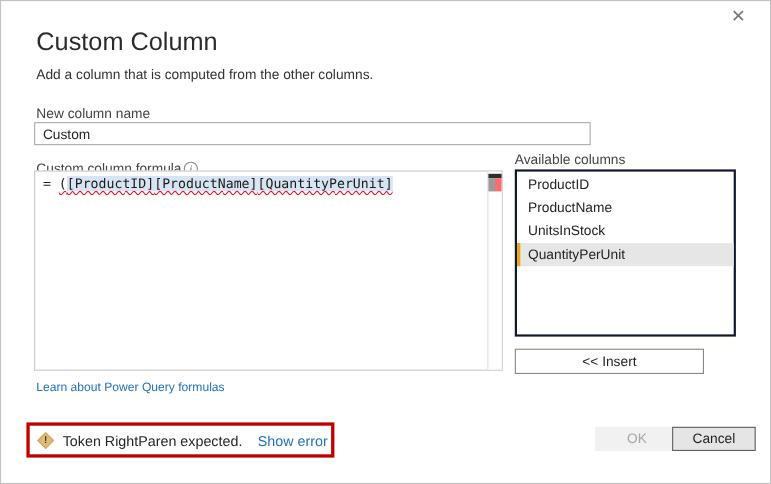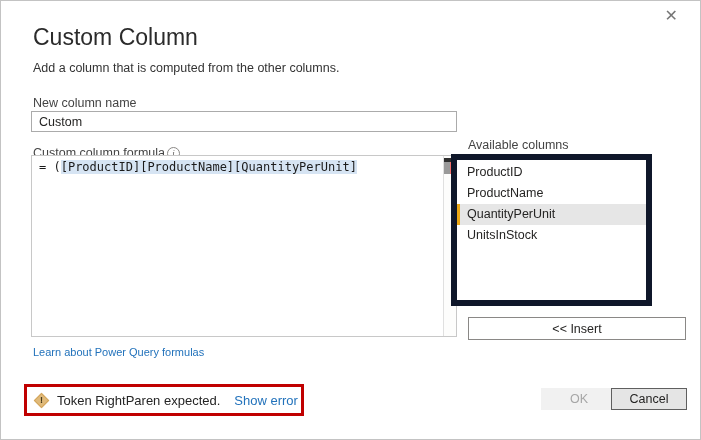--- a/index.html
+++ b/index.html
@@ -17,46 +17,46 @@
 
   .lbl { position:absolute; font-size:12.5px; color:#444; }
   .lbl-name { left:32px; top:95px; }
   .lbl-formula { left:32px; top:145px; display:flex; align-items:center; gap:2px; }
   .lbl-columns { left:467px; top:137px; }
 
   .info { display:inline-flex; width:13px; height:13px; border:1px solid #8a8886;
           border-radius:50%; font-size:9px; color:#605e5c; align-items:center;
           justify-content:center; font-style:italic; font-family:"Liberation Serif",serif; }
 
-  .name-input { position:absolute; left:30px; top:110px; width:426px; height:21px;
+  .name-input { position:absolute; left:30px; top:110px; width:506px; height:21px;
                 border:1px solid #ababab; background:#fff; font-size:12.5px; color:#252423;
                 padding:0 0 0 7px; font-family:"Liberation Sans",sans-serif; outline:none; }
 
   .editor { position:absolute; left:30px; top:154px; width:426px; height:182px;
             border:1px solid #c8c8c8; background:#fff; }
   .code { position:absolute; left:7px; top:4px; font-family:"DejaVu Sans Mono",monospace;
           font-size:12px; color:#1b1b1b; white-space:pre; }
-  .squiggle { text-decoration-style:wavy;
+  .squiggle { text-decoration:underline; text-decoration-style:wavy;
               text-decoration-color:#e81123; text-decoration-thickness:1px;
               text-underline-offset:2px; }
   .token { background:#d6e4f3; }
   .scroll-col { position:absolute; top:0; right:0; width:13px; height:100%;
                 border-left:1px solid #e0e0e0; background:#fdfdfc; }
   .scroll-strip { position:absolute; top:2px; left:0; width:12px; height:4px; background:#2e2e2e; }
   .blk { position:absolute; top:6px; height:12px; }
   .blk-gray { left:0; width:6px; background:#9a9a9a; }
   .blk-red { left:6px; width:6px; background:#f5706d; }
 
-  .listbox { position:absolute; left:450px; top:153px; width:201px; height:152px;
-             border:6px solid #0f172a; background:#fff; padding-top:2px; }
+  .listbox { position:absolute; left:467px; top:153px; width:201px; height:152px;
+             border:2px solid #0f172a; background:#fff; padding-top:2px; }
   .list-item { height:21px; line-height:21px; padding-left:10px; font-size:12.5px;
                color:#252423; cursor:default; }
   .list-item.selected { background:#e6e6e6; border-left:3px solid #eba715; padding-left:7px; }
 
-  .insert-btn { position:absolute; left:467px; top:316px; width:218px; height:23px;
+  .insert-btn { position:absolute; left:467px; top:316px; width:172px; height:23px;
                 background:#fff; border:1px solid #8a8886; font-size:12.5px; color:#252423;
                 font-family:"Liberation Sans",sans-serif; cursor:pointer; }
 
   .learn { position:absolute; left:32px; top:345px; font-size:11px; color:#2272bb;
            text-decoration:none; cursor:pointer; }
 
   .warnbox { position:absolute; left:23px; top:383px; width:280px; height:32px;
              border:3px solid #c00000; display:flex; align-items:center; padding-left:9px; }
   .diamond { width:11px; height:11px; background:#e0ba7a; border:1px solid #d3a55b;
              transform:rotate(45deg); display:inline-flex; align-items:center;
@@ -100,22 +100,22 @@
       <div class="blk blk-gray"></div>
       <div class="blk blk-red"></div>
     </div>
   </div>
 
   <label class="lbl lbl-columns">Available columns</label>
 
   <div class="listbox">
     <div class="list-item">ProductID</div>
     <div class="list-item">ProductName</div>
+    <div class="list-item">UnitsInStock</div>
     <div class="list-item selected">QuantityPerUnit</div>
-    <div class="list-item">UnitsInStock</div>
   </div>
 
   <button class="insert-btn">&lt;&lt; Insert</button>
 
   <a class="learn">Learn about Power Query formulas</a>
 
   <div class="warnbox">
     <span class="diamond">
       <span>!</span>
     </span>

